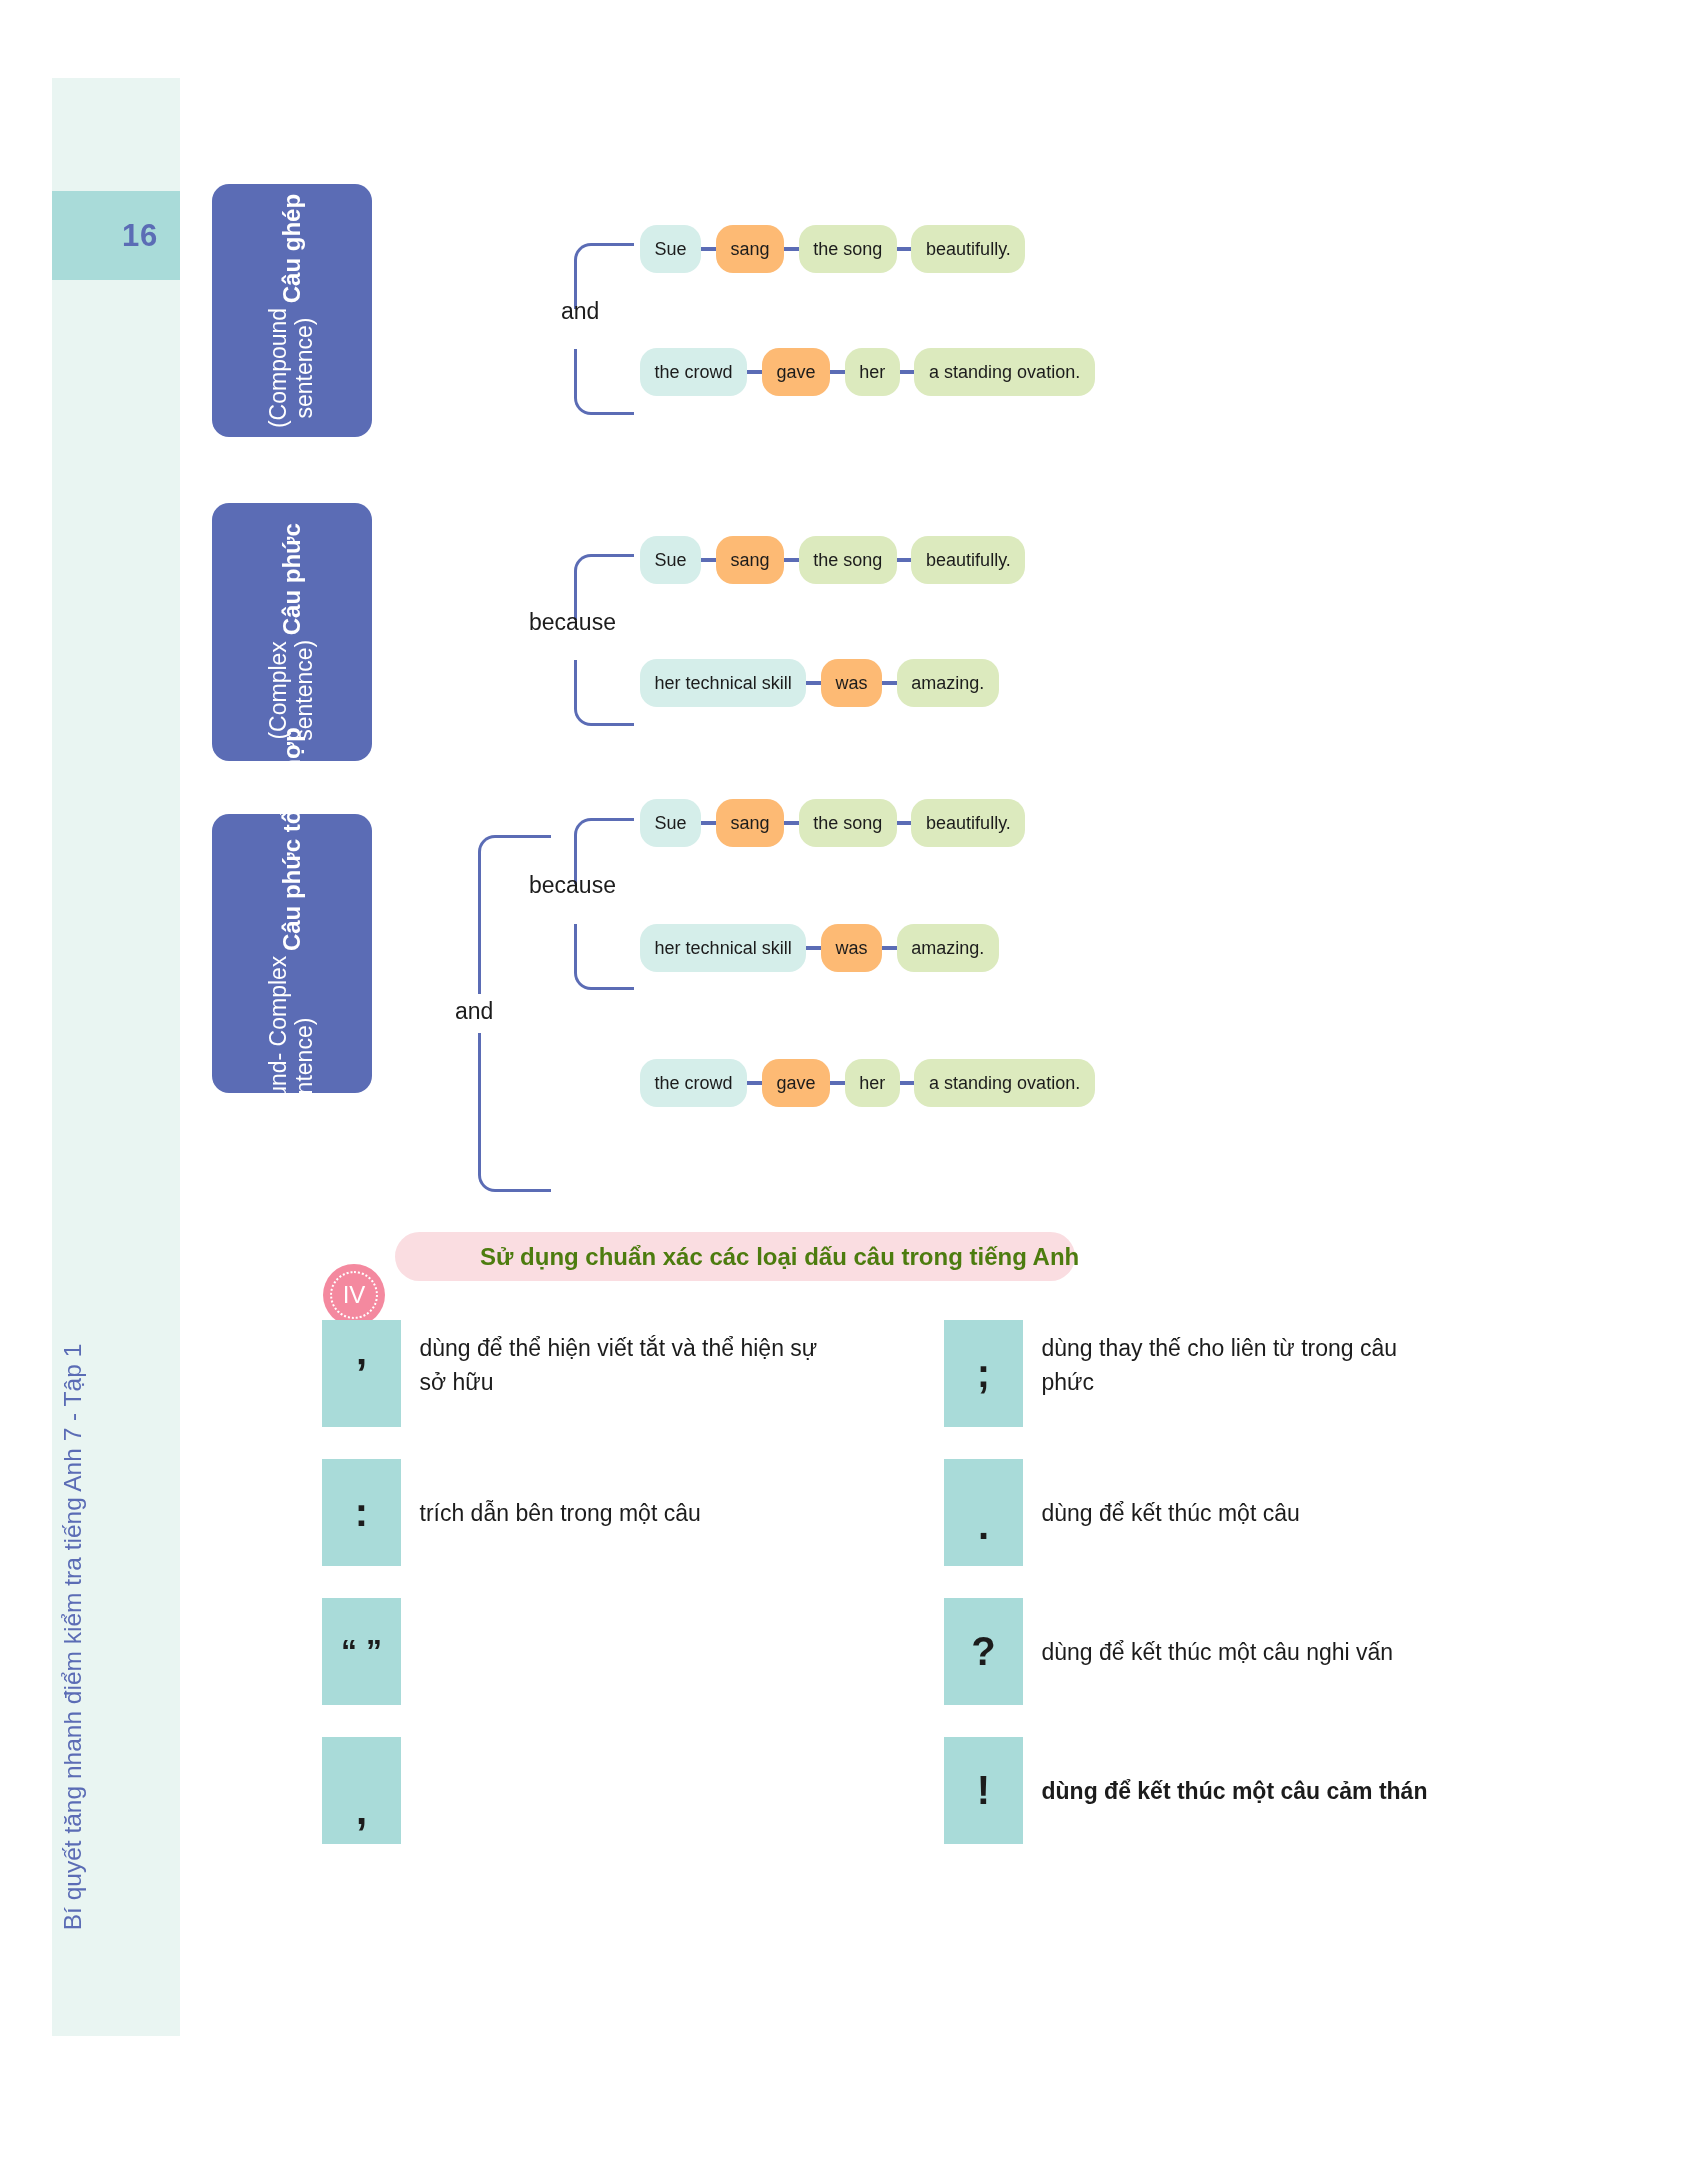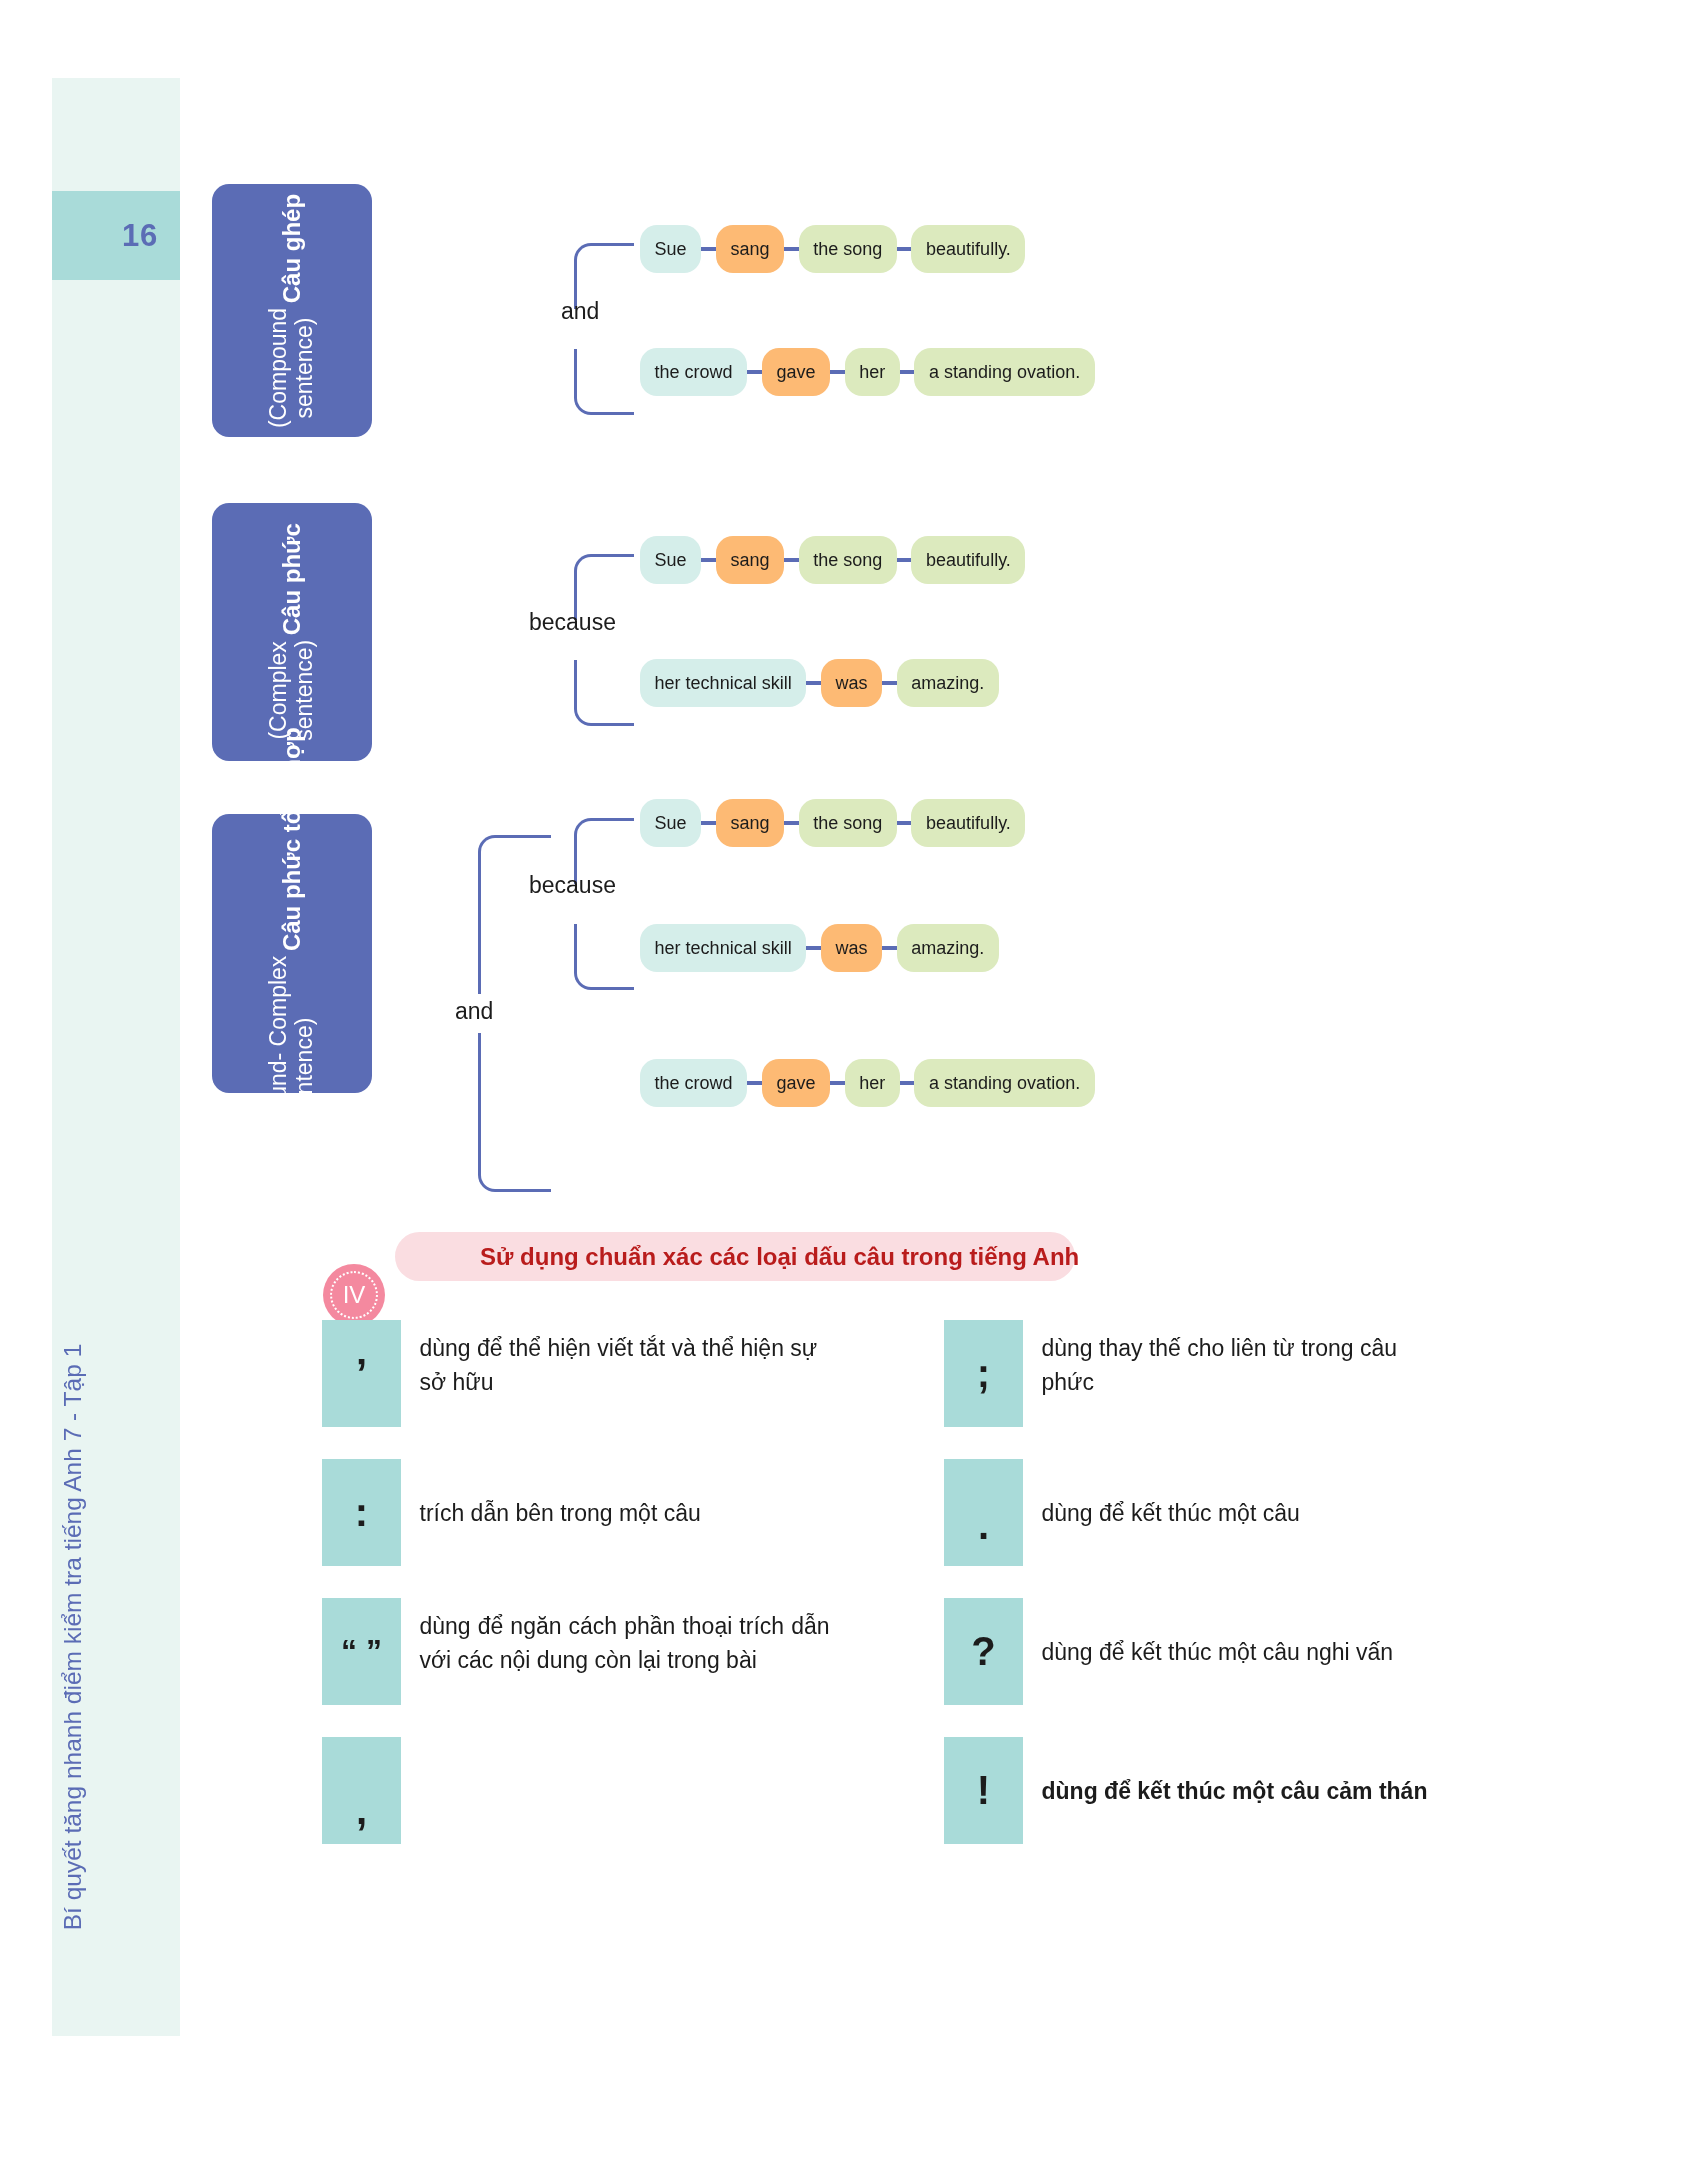--- a/index.html
+++ b/index.html
@@ -86,21 +86,21 @@
     position:absolute;font-size:23px;color:#1c1c1c;white-space:nowrap;
   }
 
   
   #sec-banner{
     position:absolute;left:395px;top:1232px;width:680px;height:49px;
     background:#fadde1;border-radius:24.5px;
     display:flex;align-items:center;
   }
   #sec-title{
-    margin-left:85px;color:#b91c1c;font-size:24px;font-weight:bold;white-space:nowrap;
+    margin-left:85px;color:#4d7c0f;font-size:24px;font-weight:bold;white-space:nowrap;
   }
   #sec-badge{
     position:absolute;left:323px;top:1264px;width:62px;height:62px;
     border-radius:50%;background:#f4899f;
     display:flex;align-items:center;justify-content:center;
   }
   #sec-badge .ring{
     position:absolute;left:7.3px;top:7.3px;width:48px;height:48px;
     border:2.6px dotted #ffffff;border-radius:50%;box-sizing:border-box;
   }
@@ -267,21 +267,20 @@
     </div>
     <div class="p-item">
       <div class="p-tile" style="height:107px;font-size:40px;align-items:flex-end;padding-bottom:18.5px;box-sizing:border-box;">.</div>
       <div class="p-desc" style="width:397px;padding-top:38px;">dùng để kết thúc một câu</div>
     </div>
   </div>
 
   <div class="p-row" style="margin-bottom:32px;">
     <div class="p-item" style="width:622px;">
       <div class="p-tile" style="height:107px;font-size:32px;">“ ”</div>
-      <div class="p-desc" style="width:410px;padding-top:12px;text-align:justify;">dùng để ngăn cách phần thoại trích dẫn với các nội dung còn lại trong bài</div>
     </div>
     <div class="p-item">
       <div class="p-tile" style="height:107px;font-size:40px;">?</div>
       <div class="p-desc" style="width:423px;padding-top:38px;">dùng để kết thúc một câu nghi vấn</div>
     </div>
   </div>
 
   <div class="p-row">
     <div class="p-item" style="width:622px;">
       <div class="p-tile" style="height:107px;font-size:40px;align-items:flex-end;padding-bottom:10.6px;box-sizing:border-box;">,</div>

